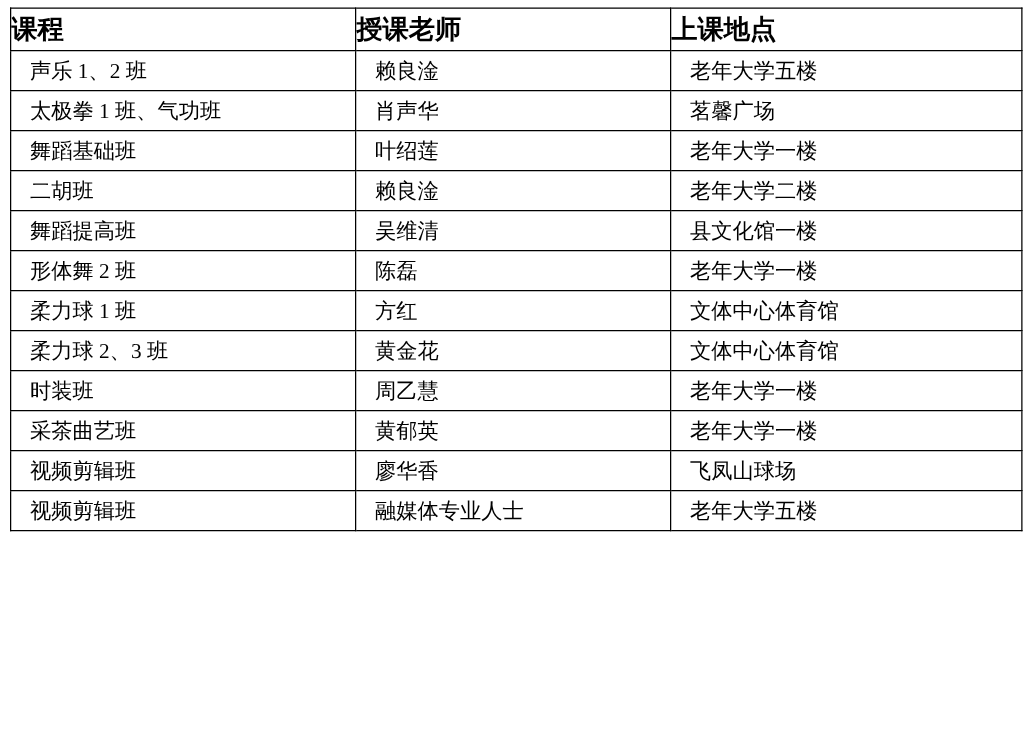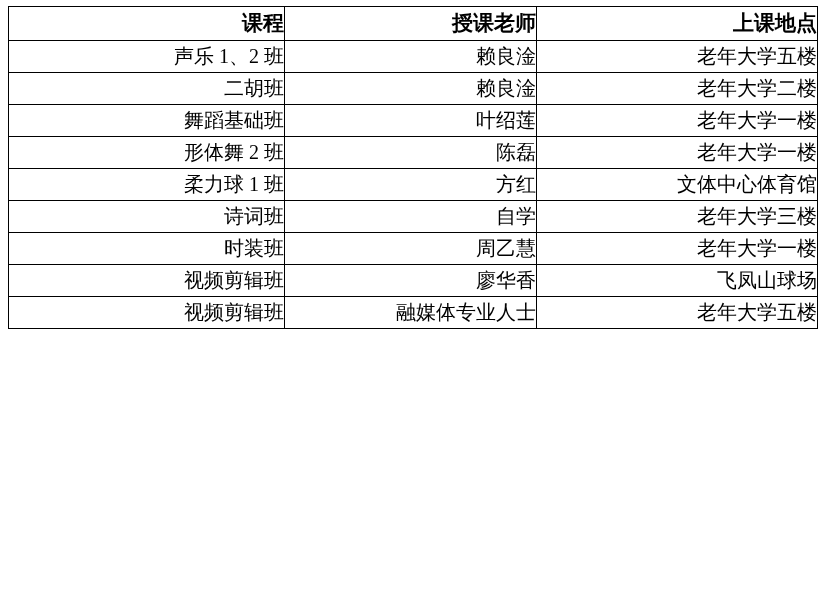--- a/index.html
+++ b/index.html
@@ -23,37 +23,38 @@
     width: 809px;
     table-layout: fixed;
   }
   table.course-table col.c-course { width: 276px; }
   table.course-table col.c-teacher { width: 252px; }
   table.course-table col.c-place { width: 281px; }
 
   table.course-table th,
   table.course-table td {
     border: 1px solid #000000;
-    text-align: right;
+    text-align: left;
     vertical-align: middle;
     height: 31px;
     line-height: 31px;
     padding: 0;
     font-weight: normal;
     white-space: nowrap;
     overflow: hidden;
   }
   table.course-table th {
     font-size: 21px;
     font-weight: bold;
     height: 33px;
     line-height: 33px;
   }
   table.course-table td {
-    font-size: 20px;
+    font-size: 17px;
+    padding-left: 15px;
   }
   .cell-text {
     display: inline-block;
   }
 </style>
 </head>
 <body>
 
 <div id="course-table-wrap">
   <table class="course-table">
@@ -69,47 +70,62 @@
         <th><span class="cell-text">上课地点</span></th>
       </tr>
     </thead>
     <tbody>
       <tr>
         <td><span class="cell-text">声乐 1、2 班</span></td>
         <td><span class="cell-text">赖良淦</span></td>
         <td><span class="cell-text">老年大学五楼</span></td>
       </tr>
       <tr>
+        <td><span class="cell-text">太极拳 1 班、气功班</span></td>
+        <td><span class="cell-text">肖声华</span></td>
+        <td><span class="cell-text">茗馨广场</span></td>
+      </tr>
+      <tr>
+        <td><span class="cell-text">舞蹈基础班</span></td>
+        <td><span class="cell-text">叶绍莲</span></td>
+        <td><span class="cell-text">老年大学一楼</span></td>
+      </tr>
+      <tr>
         <td><span class="cell-text">二胡班</span></td>
         <td><span class="cell-text">赖良淦</span></td>
         <td><span class="cell-text">老年大学二楼</span></td>
       </tr>
       <tr>
-        <td><span class="cell-text">舞蹈基础班</span></td>
-        <td><span class="cell-text">叶绍莲</span></td>
-        <td><span class="cell-text">老年大学一楼</span></td>
+        <td><span class="cell-text">舞蹈提高班</span></td>
+        <td><span class="cell-text">吴维清</span></td>
+        <td><span class="cell-text">县文化馆一楼</span></td>
       </tr>
       <tr>
         <td><span class="cell-text">形体舞 2 班</span></td>
         <td><span class="cell-text">陈磊</span></td>
         <td><span class="cell-text">老年大学一楼</span></td>
       </tr>
       <tr>
         <td><span class="cell-text">柔力球 1 班</span></td>
         <td><span class="cell-text">方红</span></td>
         <td><span class="cell-text">文体中心体育馆</span></td>
       </tr>
       <tr>
-        <td><span class="cell-text">诗词班</span></td>
-        <td><span class="cell-text">自学</span></td>
-        <td><span class="cell-text">老年大学三楼</span></td>
+        <td><span class="cell-text">柔力球 2、3 班</span></td>
+        <td><span class="cell-text">黄金花</span></td>
+        <td><span class="cell-text">文体中心体育馆</span></td>
       </tr>
       <tr>
         <td><span class="cell-text">时装班</span></td>
         <td><span class="cell-text">周乙慧</span></td>
+        <td><span class="cell-text">老年大学一楼</span></td>
+      </tr>
+      <tr>
+        <td><span class="cell-text">采茶曲艺班</span></td>
+        <td><span class="cell-text">黄郁英</span></td>
         <td><span class="cell-text">老年大学一楼</span></td>
       </tr>
       <tr>
         <td><span class="cell-text">视频剪辑班</span></td>
         <td><span class="cell-text">廖华香</span></td>
         <td><span class="cell-text">飞凤山球场</span></td>
       </tr>
       <tr>
         <td><span class="cell-text">视频剪辑班</span></td>
         <td><span class="cell-text">融媒体专业人士</span></td>

